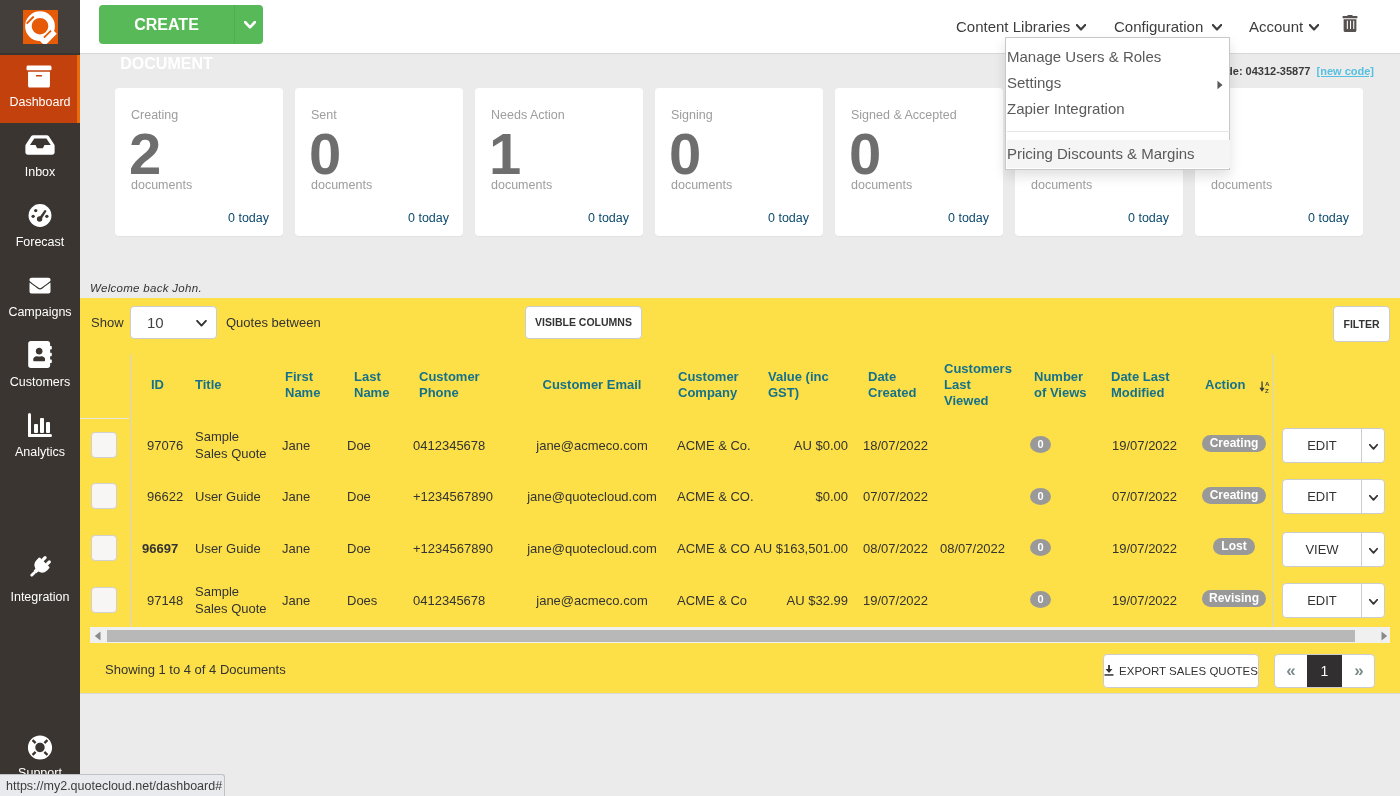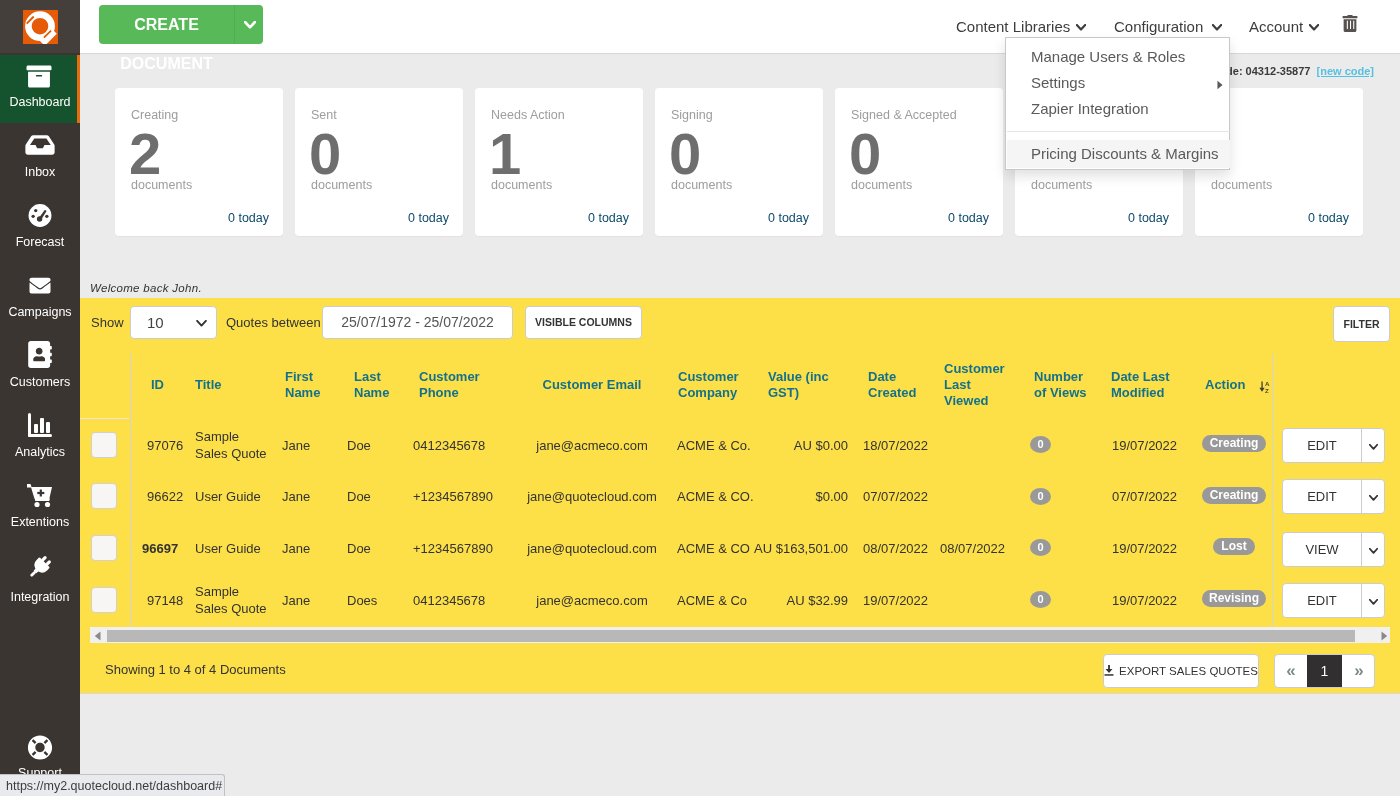--- a/index.html
+++ b/index.html
@@ -6,32 +6,32 @@
 html,body { width:1400px; height:796px; overflow:hidden; }
 body { font-family:"Liberation Sans", sans-serif; background:#ebebeb; position:relative; }
 .abs { position:absolute; }
 
 
 #sidebar { position:absolute; left:0; top:0; width:80px; height:796px; background:#3a3531; z-index:30; }
 #logostrip { position:absolute; left:0; top:0; width:80px; height:53px; background:#443f3a; }
 .navitem { position:absolute; left:0; width:80px; text-align:center; color:#fff; }
 .navitem .lbl { position:absolute; width:80px; left:0; text-align:center; font-size:12.5px; color:#fff; }
 .navitem svg { position:absolute; left:50%; transform:translateX(-50%); }
-#nav-dash { top:55px; height:68px; background:#14532d; border-right:3px solid #e96b0c; }
+#nav-dash { top:55px; height:68px; background:#c2410c; border-right:3px solid #e96b0c; }
 
 
 #topbar { position:absolute; left:80px; top:0; width:1320px; height:54px; background:#fff; border-bottom:1px solid #d7d7d7; z-index:20; }
 #createbtn { position:absolute; left:19px; top:5px; width:164px; height:39px; background:#58b958; border-radius:4px; }
 #createbtn .txt { position:absolute; left:0; top:0; width:135px; height:39px; line-height:39px; text-align:center; color:#fff; font-weight:bold; font-size:16px; }
 #createbtn .sep { position:absolute; left:135px; top:0; width:1px; height:39px; background:#4fae51; }
 .topnav { position:absolute; top:0; height:53px; line-height:53px; font-size:15px; color:#3d3d3d; white-space:nowrap; }
 
 
 #menu { position:absolute; left:1005px; top:37px; width:225px; height:133px; background:#fff; border:1px solid #c8c8c8; box-shadow:0 6px 12px rgba(0,0,0,.12); z-index:40; border-radius:0; }
-#menu .mi { position:absolute; left:1px; width:223px; height:26px; line-height:26px; padding-left:24px; font-size:15px; color:#5a5a5a; }
+#menu .mi { position:absolute; left:1px; width:223px; height:26px; line-height:26px; font-size:15px; color:#5a5a5a; }
 #menu .div { position:absolute; left:1px; width:223px; height:1px; background:#e5e5e5; }
 
 
 .card { position:absolute; top:88px; width:168px; height:148px; background:#fff; border-radius:4px; box-shadow:0 1px 1px rgba(0,0,0,.04); }
 .card .t { position:absolute; left:16px; top:17px; font-size:12.5px; color:#9d9d9d; }
 .card .n { position:absolute; left:14px; top:40px; line-height:52px; font-size:58px; font-weight:bold; color:#6e6e6e; }
 .card .d { position:absolute; left:16px; top:87px; font-size:12.5px; color:#9d9d9d; }
 .card .z { position:absolute; right:14px; top:120px; font-size:12.5px; color:#0c4a6e; }
 .card .t, .card .d, .card .z { line-height:20px; }
 
@@ -103,32 +103,20 @@
   <div class="navitem" style="top:405px; height:68px">
     <svg viewBox="0 0 28 26" width="28" height="26" style="top:7px" fill="#fff">
       <rect x="2" y="1" width="3" height="24" rx="1.5"></rect>
       <rect x="2" y="22" width="24" height="3" rx="1.5"></rect>
       <rect x="8" y="12" width="4" height="9" rx="1"></rect>
       <rect x="14" y="6" width="4" height="15" rx="1"></rect>
       <rect x="20" y="10" width="4" height="11" rx="1"></rect>
     </svg>
     <div class="lbl" style="top:40px">Analytics</div>
   </div>
-  <div class="navitem" style="top:475px; height:68px">
-    <svg viewBox="0 0 28 25" width="28" height="25" style="top:8px" fill="#fff">
-      <path d="M1 1 h3.5 l1 3 h20.5 l-2.6 11.5 h-15 l-3.3 -11 h-4.1 z M8.6 15.5 h15.3 l-0.6 2.6 h-14 z" fill="#fff"></path>
-      <circle cx="11" cy="21.5" r="2.6"></circle>
-        <circle ccx="0" cx="21.5" cy="21.5" r="2.6"></circle>
-      <g fill="#3a3531">
-          <rect x="13.7" y="6.5" width="2.2" height="7"></rect>
-          <rect x="11.3" y="8.9" width="7" height="2.2"></rect>
-        </g>
-    </svg>
-    <div class="lbl" style="top:40px">Extentions</div>
-  </div>
   <div class="navitem" style="top:545px; height:74px">
     <svg viewBox="0 0 28 28" width="28" height="28" style="top:8px; overflow:visible" fill="#fff">
         <g transform="rotate(45 14 14)">
       <rect x="9.4" y="2.2" width="3.2" height="6" rx="1.6"></rect>
       <rect x="15.4" y="2.2" width="3.2" height="6" rx="1.6"></rect>
       <path d="M7.6 7.4 h12.8 a1 1 0 0 1 1 1 v3 a7.4 7.4 0 0 1 -5.4 7.1 v2.5 h-4 v-2.5 a7.4 7.4 0 0 1 -5.4 -7.1 v-3 a1 1 0 0 1 1 -1 z"></path>
       <rect x="12.6" y="20.5" width="2.8" height="6.5" rx="1.2"></rect>
     </g>
       </svg>
     <div class="lbl" style="top:45px">Integration</div>
@@ -223,38 +211,37 @@
 <div id="panel">
 
   <div class="abs" style="left:11px; top:17px; font-size:13px; color:#333;">Show</div>
   <div class="ctl" style="left:50px; top:8px; width:87px; height:33px;">
     <div class="abs" style="left:16px; top:7px; font-size:15px; color:#444;">10</div>
     <svg width="11" height="7" viewBox="0 0 12 8" style="position:absolute;right:9px;top:13px">
         <path d="M1 1 L6 6.4 L11 1" fill="none" stroke="#333" stroke-width="2.2" stroke-linecap="round" stroke-linejoin="round"></path>
       </svg>
   </div>
   <div class="abs" style="left:146px; top:17px; font-size:13px; color:#333;">Quotes between</div>
-  <div class="ctl" style="left:242px; top:8px; width:191px; height:33px; text-align:center; font-size:14px; color:#555; line-height:31px;">25/07/1972 - 25/07/2022</div>
   <div class="ctl" style="left:445px; top:8px; width:117px; height:33px; text-align:center; font-size:10.5px; font-weight:bold; color:#333; line-height:31px;">VISIBLE COLUMNS</div>
   <div class="ctl" style="left:1253px; top:8px; width:57px; height:36px; text-align:center; font-size:10.5px; font-weight:bold; color:#333; line-height:34px;">FILTER</div>
 
   <div class="abs" style="left:49.5px; top:56px; width:1px; height:274px; background:#d4d4d4;"></div>
   <div class="abs" style="left:0; top:119.5px; width:49px; height:1px; background:#e9e7e5;"></div>
   <div class="abs" style="left:1192px; top:56px; width:1px; height:274px; background:#d4d4d4;"></div>
 
   <div class="th" style="left:71px; top:79px;">ID</div>
   <div class="th" style="left:115px; top:79px;">Title</div>
   <div class="th" style="left:205px; top:71px; width:44px;">First Name</div>
   <div class="th" style="left:274px; top:71px; width:42px;">Last Name</div>
   <div class="th" style="left:339px; top:71px; width:72px;">Customer Phone</div>
   <div class="th" style="left:432px; top:79px; width:160px; text-align:center;">Customer Email</div>
   <div class="th" style="left:598px; top:71px; width:76px;">Customer Company</div>
   <div class="th" style="left:688px; top:71px; width:70px;">Value (inc GST)</div>
   <div class="th" style="left:788px; top:71px; width:60px;">Date Created</div>
-  <div class="th" style="left:864px; top:63px; width:64px;">Customer Last Viewed</div>
+  <div class="th" style="left:864px; top:63px; width:64px;">Customers Last Viewed</div>
   <div class="th" style="left:954px; top:71px; width:60px;">Number of Views</div>
   <div class="th" style="left:1031px; top:71px; width:62px;">Date Last Modified</div>
   <div class="th" style="left:1125px; top:79px;">Action</div>
   <svg width="12" height="12" viewBox="0 0 12 12" style="position:absolute;left:1179px;top:83px">
       <g fill="#3f3f3f">
         <rect x="2.4" y="0.5" width="1.3" height="7.5"></rect>
         <path d="M0.4 6.8 L5.7 6.8 L3 10.8 Z"></path>
         <text x="6" y="5.2" font-size="6.2" font-weight="bold" font-family="Liberation Sans">A</text>
         <text x="6" y="11.8" font-size="6.2" font-weight="bold" font-family="Liberation Sans">Z</text>
       </g>

